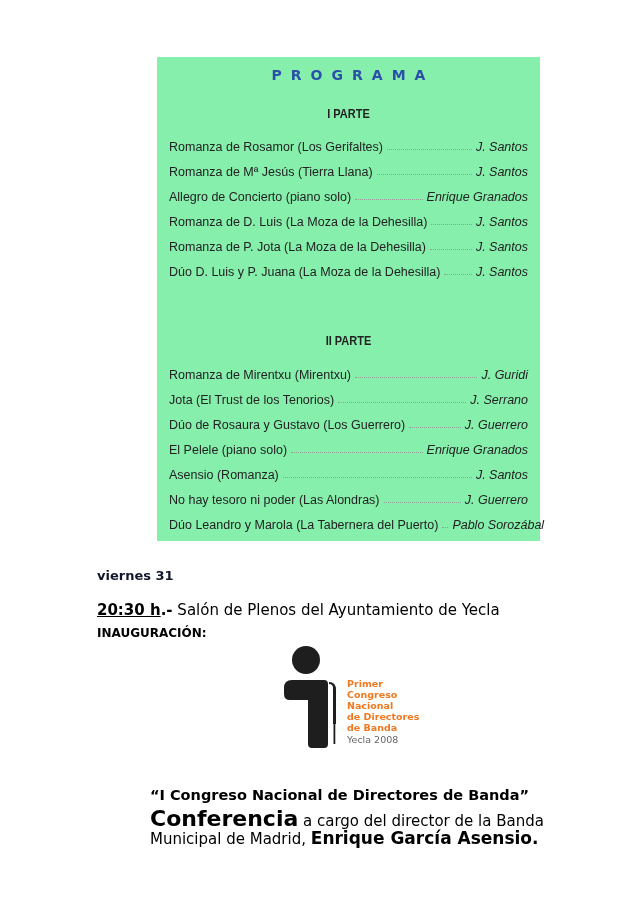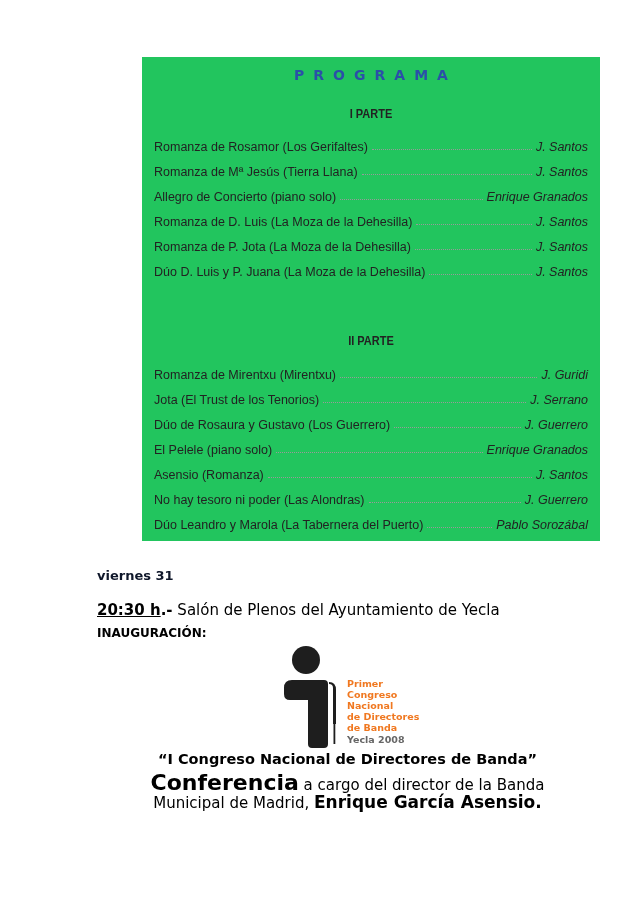--- a/index.html
+++ b/index.html
@@ -1,22 +1,22 @@
 <!DOCTYPE html>
 <html><head>
   <meta charset="utf-8">
   <style>
     html, body { margin:0; padding:0; }
     body {
       width:640px; height:906px; background:#ffffff; position:relative; overflow:hidden;
       font-family:"DejaVu Sans", sans-serif; color:#000;
     }
     .program {
-      position:absolute; left:142px; top:57px; width:458px; height:484px;
-      background:#22c55e;
+      position:absolute; left:157px; top:57px; width:383px; height:484px;
+      background:#86efac;
       font-family:"Liberation Sans", sans-serif;
       color:#2a2a2a;
     }
     .program-title {
       position:absolute; left:0; right:0; top:10px; text-align:center;
       font-family:"DejaVu Sans", sans-serif; font-weight:bold; font-size:14px;
       letter-spacing:9px; color:#2b50a8; padding-left:9px;
     }
     .part-title {
       position:absolute; left:0; right:0; text-align:center;
@@ -48,25 +48,26 @@
       font-family:"DejaVu Sans", sans-serif;
     }
     .logo { position:absolute; left:280px; top:644px; width:150px; height:104px; }
     .logo-text {
       position:absolute; left:67px; top:34px;
       font-family:"DejaVu Sans", sans-serif; font-weight:bold; font-size:9.5px; line-height:11px;
       color:#f07820;
     }
     .logo-year {
       position:absolute; left:67px; top:90px;
-      font-family:"DejaVu Sans", sans-serif; font-weight:bold; font-size:9.5px; color:#666;
+      font-family:"DejaVu Sans", sans-serif; font-weight:normal; font-size:9.5px; color:#666;
     }
     .caption {
-      position:absolute; left:0; right:0; text-align:center;
+      position:absolute; left:0; right:0; 
       font-family:"DejaVu Sans", sans-serif;
+      margin-top:36px;
     }
     .cap1 { top:751px; font-weight:bold; font-size:14.5px; left:150px; right:95px; }
     .cap2 { top:770px; font-size:15px; left:150px; right:95px; }
     .cap2 b { font-size:22px; }
     .cap3 { top:792px; font-size:15px; left:150px; right:95px; }
     .cap3 b { font-size:17px; }
   </style>
 </head>
 <body>
 

